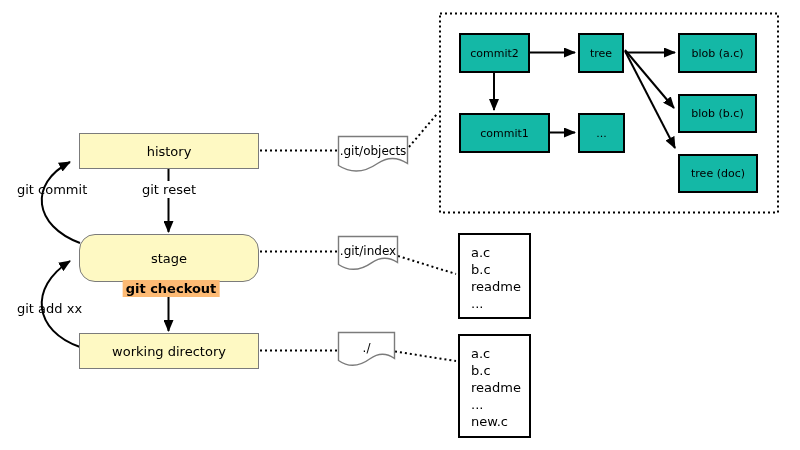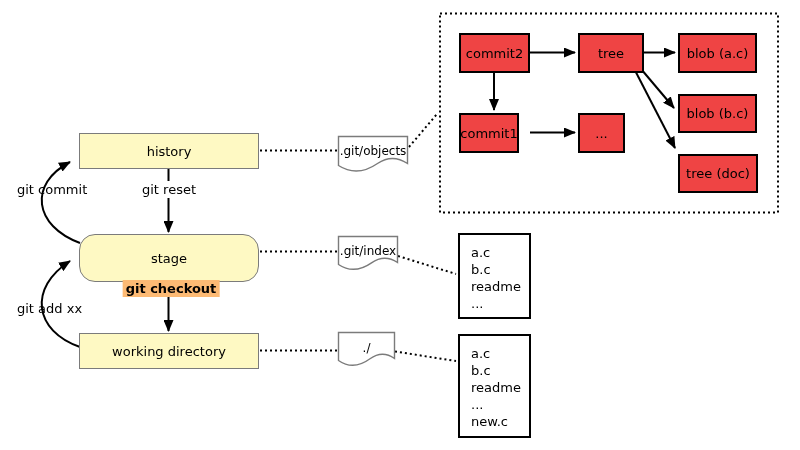--- a/index.html
+++ b/index.html
@@ -22,28 +22,28 @@
     display: flex; align-items: center; justify-content: center;
     font-size: 13px;
   }
   #history  { left: 79px;  top: 133px; width: 180px; height: 36px; }
   #stage    { left: 79px;  top: 234px; width: 180px; height: 48px; border-radius: 16px; }
   #workdir  { left: 79px;  top: 333px; width: 180px; height: 36px; }
 
   .box-black {
     position: absolute;
     border: 2px solid #000;
-    background: #ef4444;
+    background: #14b8a6;
     display: flex; align-items: center; justify-content: center;
-    font-size: 13px;
+    font-size: 11px;
   }
   #commit2  { left: 459px; top: 33px;  width: 71px; height: 40px; }
-  #tree     { left: 578px; top: 33px;  width: 66px; height: 40px; }
+  #tree     { left: 578px; top: 33px;  width: 46px; height: 40px; }
   #blob-ac  { left: 678px; top: 33px;  width: 79px; height: 40px; justify-content: center; }
-  #commit1  { left: 459px; top: 113px; width: 60px; height: 40px; justify-content: center; }
+  #commit1  { left: 459px; top: 113px; width: 91px; height: 40px; justify-content: center; }
   #dots-box { left: 578px; top: 113px; width: 47px; height: 40px; }
   #blob-bc  { left: 678px; top: 94px;  width: 79px; height: 39px; }
   #tree-doc { left: 678px; top: 154px; width: 80px; height: 39px; }
 
   .file-list {
     position: absolute;
     border: 2px solid #000;
     background: #fff;
     font-size: 13px;
     line-height: 17px;

